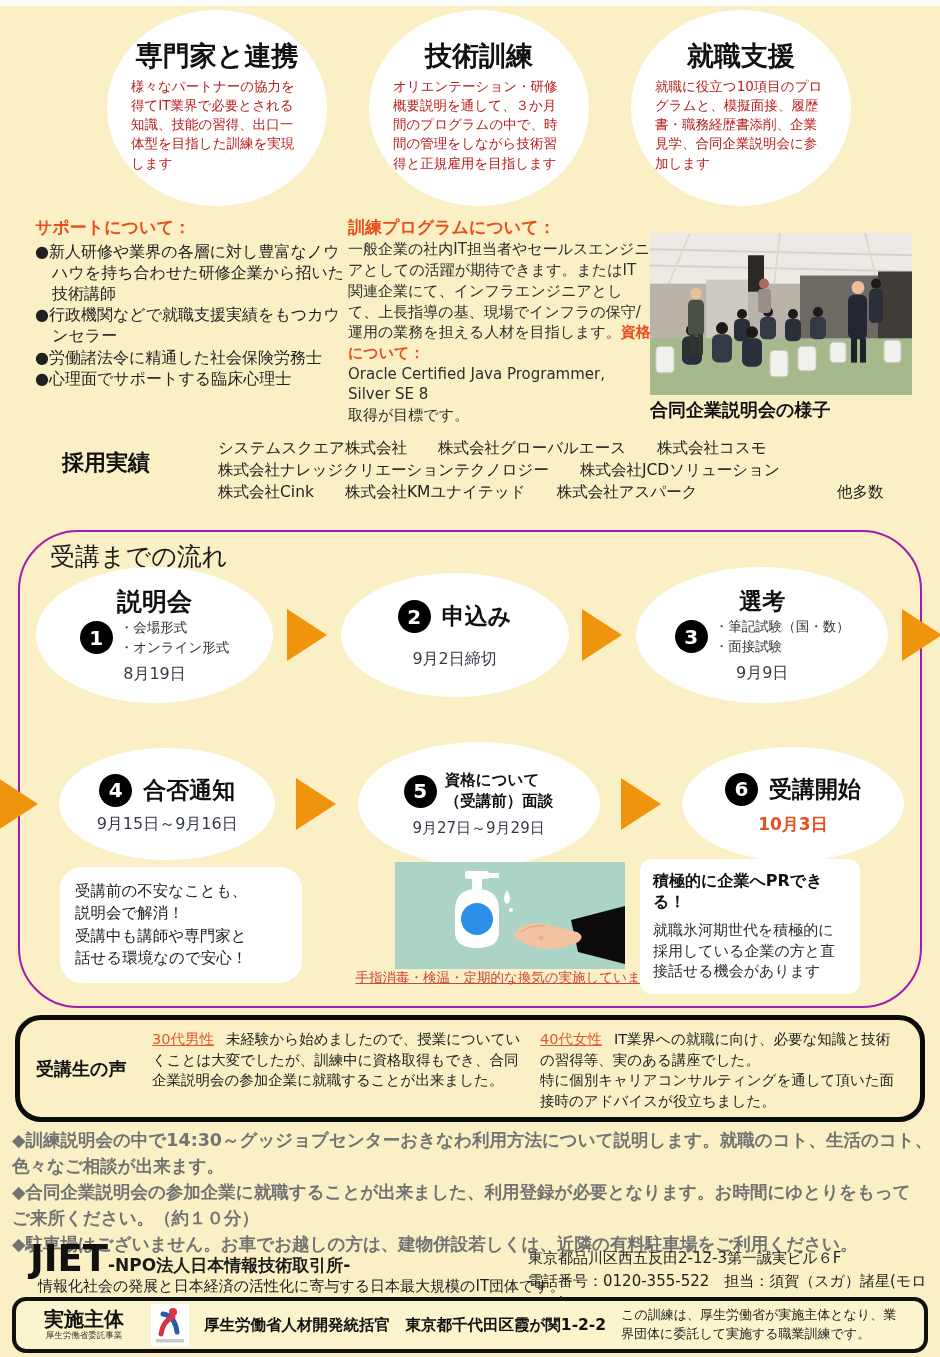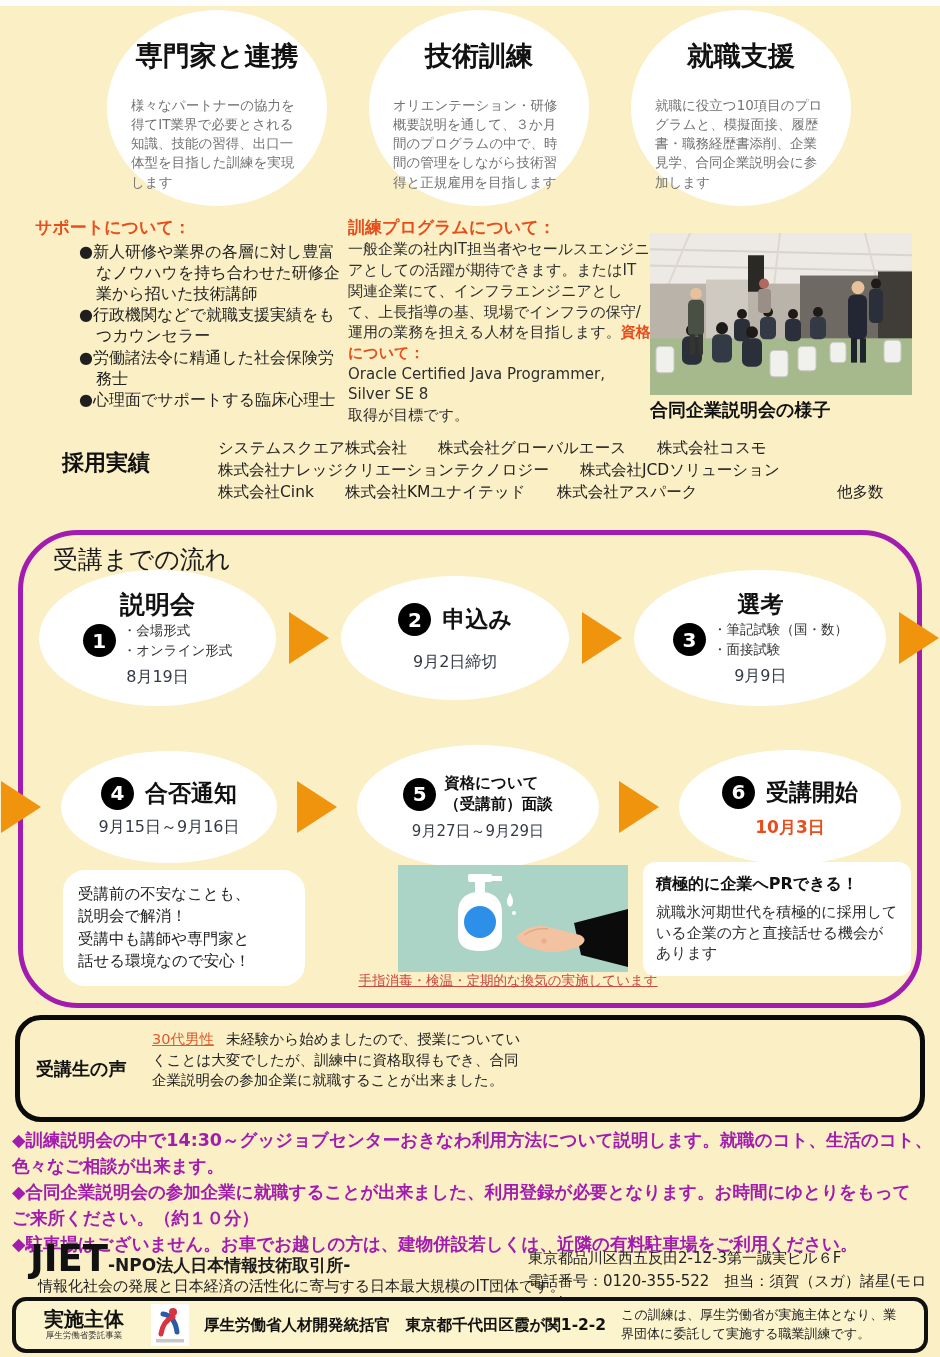--- a/index.html
+++ b/index.html
@@ -5,44 +5,44 @@
   html,body{margin:0;padding:0;}
   .page{position:relative;width:940px;height:1357px;background:#FAEFC5;
         font-family:"DejaVu Sans","Liberation Sans",sans-serif;color:#222;overflow:hidden;}
   .top-strip{position:absolute;left:0;top:0;width:940px;height:6px;background:#FDFDFB;}
 
   
   .features{position:absolute;left:9px;top:10px;width:940px;display:flex;justify-content:center;gap:42px;}
   .feature{width:220px;height:196px;background:#fff;border-radius:50%;box-sizing:border-box;
            display:flex;flex-direction:column;align-items:center;padding:28px 24px 0;}
   .feature-title{font-size:27px;font-weight:bold;color:#111;white-space:nowrap;}
-  .feature-body{margin-top:22px;font-size:13.5px;line-height:1.42;color:#737373;text-align:left;}
+  .feature-body{margin-top:3px;font-size:13.5px;line-height:1.42;color:#b91c1c;text-align:left;}
 
   
   .support{position:absolute;left:35px;top:216px;width:310px;}
   .col-heading{font-size:17px;font-weight:bold;color:#E84E1B;margin:0 0 2px 0;}
   .support-list{margin:0;padding:0;list-style:none;}
-  .support-list li{font-size:16px;line-height:1.32;color:#1F1F1F;padding-left:17px;text-indent:-17px;margin-left:44px;}
+  .support-list li{font-size:16px;line-height:1.32;color:#1F1F1F;padding-left:17px;text-indent:-17px;}
   .program{position:absolute;left:348px;top:216px;width:304px;font-size:15px;line-height:1.38;color:#2F2F2F;}
   .program p{margin:0;}
   .red-label{color:#E84E1B;font-weight:bold;}
   .pre{white-space:pre-line;}
 
   
   .photo{position:absolute;left:650px;top:233px;width:262px;height:162px;}
   .photo svg{display:block;width:100%;height:100%;}
   .photo-caption{position:absolute;left:650px;top:398px;font-size:18px;font-weight:bold;color:#111;}
 
   
   .results-label{position:absolute;left:62px;top:448px;font-size:22px;font-weight:bold;color:#111;}
   .results-lines{position:absolute;left:218px;top:437px;font-size:15.5px;line-height:1.42;color:#222;}
   .results-lines p{margin:0;}
 
   
-  .flow{position:absolute;left:18px;top:530px;width:904px;height:478px;border:5px solid #a21caf;
+  .flow{position:absolute;left:18px;top:530px;width:904px;height:478px;border:2px solid #a21caf;
         border-radius:60px;box-sizing:border-box;}
   .flow-title{position:absolute;left:30px;top:8px;font-size:25px;color:#1c1c1c;}
   .flow-row{position:absolute;display:flex;align-items:center;justify-content:space-between;}
   .flow-row1{left:16px;right:12px;top:30px;height:146px;}
   .flow-row2{left:12px;right:16px;top:206px;height:132px;}
   .arrow{width:0;height:0;border-left:40px solid #F0930D;border-top:26px solid transparent;
          border-bottom:26px solid transparent;flex:none;}
   .arrow-out{margin-right:-34px;}
   .arrow-in{margin-left:-34px;}
   .ellipse{background:#fff;border-radius:50%;box-sizing:border-box;flex:none;
@@ -58,37 +58,37 @@
   .step-details{font-size:13.5px;color:#333;line-height:1.42;margin-left:7px;text-align:left;}
   .step-date{font-size:16px;color:#333A46;margin-top:7px;}
   .date-red{color:#E84E1B;font-weight:bold;font-size:17px;}
 
   .bubble{position:absolute;left:40px;top:335px;width:242px;background:#fff;border-radius:22px;
           padding:13px 15px;box-sizing:border-box;font-size:15.5px;line-height:1.45;color:#222;}
   .hygiene{position:absolute;left:375px;top:330px;width:230px;height:107px;}
   .hygiene svg{display:block;width:100%;height:100%;}
   .hygiene-caption{position:absolute;left:300px;top:437px;width:370px;text-align:center;
                    font-size:13.5px;color:#C9483F;text-decoration:underline;}
-  .pr-box{position:absolute;left:620px;top:327px;width:268px;background:#fff;border-radius:12px;
+  .pr-box{position:absolute;left:620px;top:327px;width:220px;background:#fff;border-radius:12px;
           padding:12px 13px;box-sizing:border-box;}
   .pr-title{font-size:16px;font-weight:bold;color:#111;margin:0 0 7px 0;}
   .pr-body{font-size:15px;line-height:1.38;color:#2F2F2F;margin:0;}
 
   
   .voices{position:absolute;left:15px;top:1015px;width:910px;height:107px;border:5px solid #0B0B0B;
           border-radius:26px;box-sizing:border-box;display:flex;align-items:flex-start;padding:9px 16px;gap:16px;}
   .voices-label{align-self:center;flex:none;width:100px;font-size:18px;font-weight:bold;color:#111;}
   .voice{margin:0;font-size:14.5px;line-height:1.42;color:#222;}
   .voice-1{width:372px;flex:none;}
   .voice-2{flex:1;}
   .voice-tag{color:#E05A2B;text-decoration:underline;margin-right:12px;}
 
   
   .notices{position:absolute;left:12px;top:1128px;width:922px;}
-  .notices p{margin:0;font-size:17.5px;font-weight:bold;line-height:1.48;color:#a21caf;}
+  .notices p{margin:0;font-size:17.5px;font-weight:bold;line-height:1.48;color:#737373;}
 
   
   .org{position:absolute;left:30px;top:1240px;}
   .org-name-row{display:flex;align-items:baseline;}
   .org-name{font-size:37px;font-weight:bold;color:#111;line-height:1;}
   .org-suffix{font-size:17px;font-weight:600;color:#1b1b1b;}
   .org-tagline{font-size:15px;color:#222;margin-left:8px;margin-top:0px;}
   .org-right{position:absolute;left:528px;top:1247px;font-size:15px;line-height:1.5;color:#222;}
   .org-right p{margin:0;}
 
@@ -303,20 +303,22 @@
 
     <div class="pr-box">
       <p class="pr-title">積極的に企業へPRできる！</p>
       <p class="pr-body">就職氷河期世代を積極的に採用している企業の方と直接話せる機会があります</p>
     </div>
   </div>
 
   <div class="voices">
     <div class="voices-label">受講生の声</div>
     <p class="voice voice-1 pre"><span class="voice-tag">30代男性</span><span>未経験から始めましたので、授業についていくことは大変でしたが、訓練中に資格取得もでき、合同企業説明会の参加企業に就職することが出来ました。</span></p>
+    <p class="voice voice-2 pre"><span class="voice-tag">40代女性</span><span>IT業界への就職に向け、必要な知識と技術の習得等、実のある講座でした。
+特に個別キャリアコンサルティングを通して頂いた面接時のアドバイスが役立ちました。</span></p>
   </div>
 
   <div class="notices">
     <p class="pre">◆訓練説明会の中で14:30～グッジョブセンターおきなわ利用方法について説明します。就職のコト、生活のコト、
 色々なご相談が出来ます。</p>
     <p class="pre">◆合同企業説明会の参加企業に就職することが出来ました、利用登録が必要となります。お時間にゆとりをもって
 ご来所ください。（約１０分）</p>
     <p class="pre">◆駐車場はございません。お車でお越しの方は、建物併設若しくは、近隣の有料駐車場をご利用ください。</p>
   </div>
 

